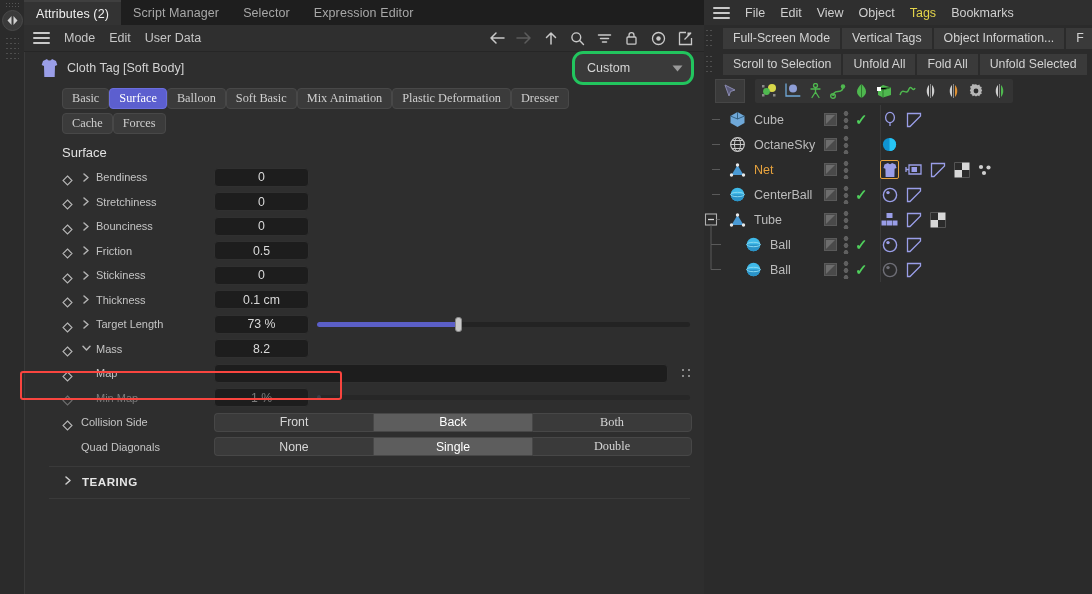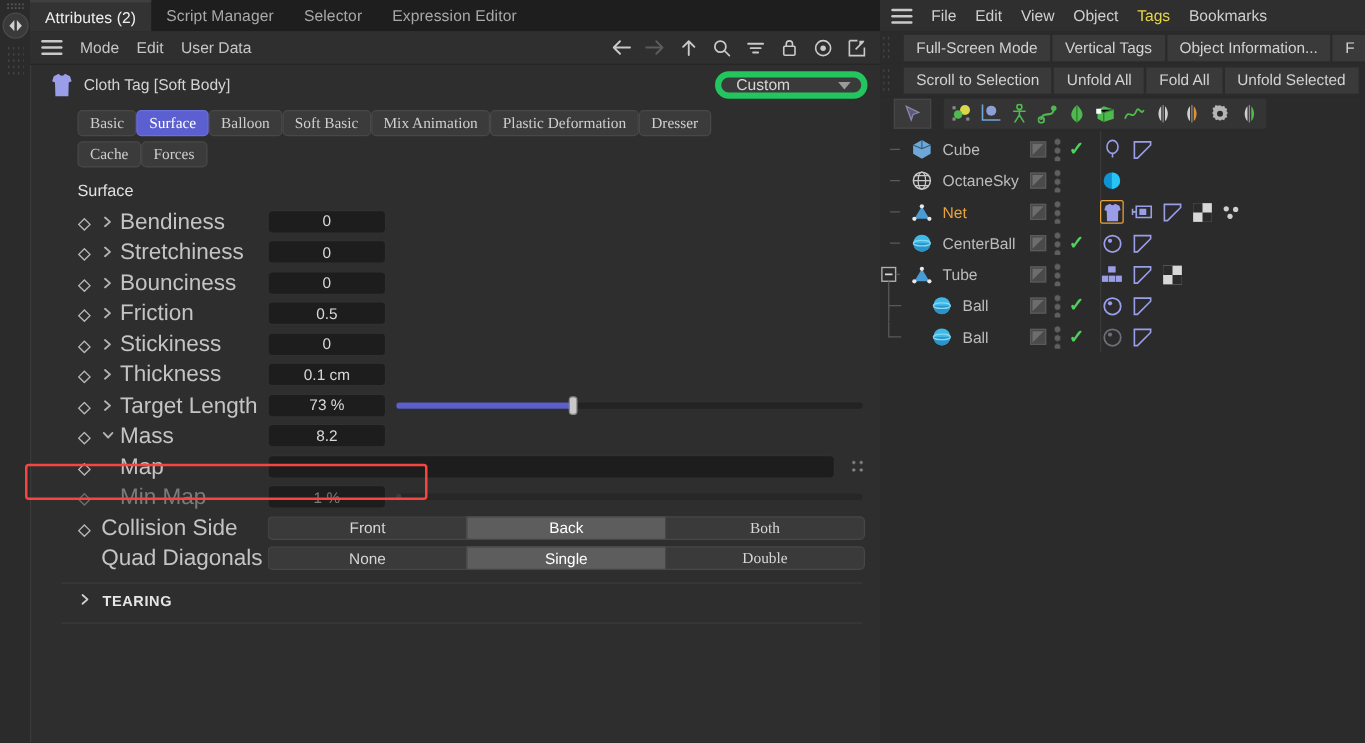--- a/index.html
+++ b/index.html
@@ -65,22 +65,22 @@
   .attr-body {
     position: absolute; left: 24px; top: 52px; width: 680px; height: 542px;
     background: #2e2e2e; border-left: 1px solid #3a3a3a;
   }
 
   
   .objhead { height: 32px; display: flex; align-items: center; padding: 0 10px 0 16px; }
   .objhead .shirt { width: 17px; height: 20px; margin-right: 9px; flex: none; }
   .objhead .title { font-size: 12.5px; color: #d3d3d3; }
   .preset {
-    margin-left: auto; width: 122px; height: 22px; border-radius: 11px;
-    background: #3a3a3a; border: 5px solid #22c55e;
+    margin-left: auto; width: 122px; height: 34px; border-radius: 11px;
+    background: #3a3a3a; border: 3px solid #22c55e;
     display: flex; align-items: center; padding: 0 8px 0 12px;
     font-size: 12.5px; color: #d5d5d5;
   }
   .preset .caret { margin-left: auto; }
 
   
   .chiprow { display: flex; gap: 0; padding: 0 10px 0 37px; margin-top: 4px; flex-wrap: nowrap; font-family: Liberation Serif, serif; }
   .chip {
     height: 21px; border-radius: 4px; background: #3b3b3b; border: 1px solid #484848;
     display: flex; align-items: center; padding: 0 9px;
@@ -88,21 +88,21 @@
   }
   .chip.active { background: #5c5fcf; border-color: #6b6edd; color: #ffffff; }
 
   .section-title { padding: 11px 0 5px 37px; font-size: 13px; color: #e2e2e2; }
 
   
   .prow { height: 24.5px; display: flex; align-items: center; padding-left: 37px; position: relative; }
   .prow .diamond { width: 11px; height: 11px; flex: none; margin-right: 8px; }
   .prow .arrow { width: 10px; flex: none; margin-right: 5px; color: #b3b3b3; font-size: 11px;
      display:flex; align-items:center; justify-content:center; }
-  .prow .plabel { width: 118px; font-size: 18px; color: #c4c4c4; flex: none; }
+  .prow .plabel { width: 118px; font-size: 11px; color: #c4c4c4; flex: none; }
   .prow .plabel.nopad { width: 133px; margin-left: 0; }
   .prow.dim .plabel, .prow.dim .value { color: #7b7b7b; }
   .field {
     height: 19px; background: #1d1d1d; border-radius: 4px; border: 1px solid #303030;
     display: flex; align-items: center; justify-content: center;
     font-size: 12.3px; color: #d9d9d9;
   }
   .field.w95 { width: 95px; flex: none; }
   .field.grow { flex: 1; margin-right: 12px; }
 

